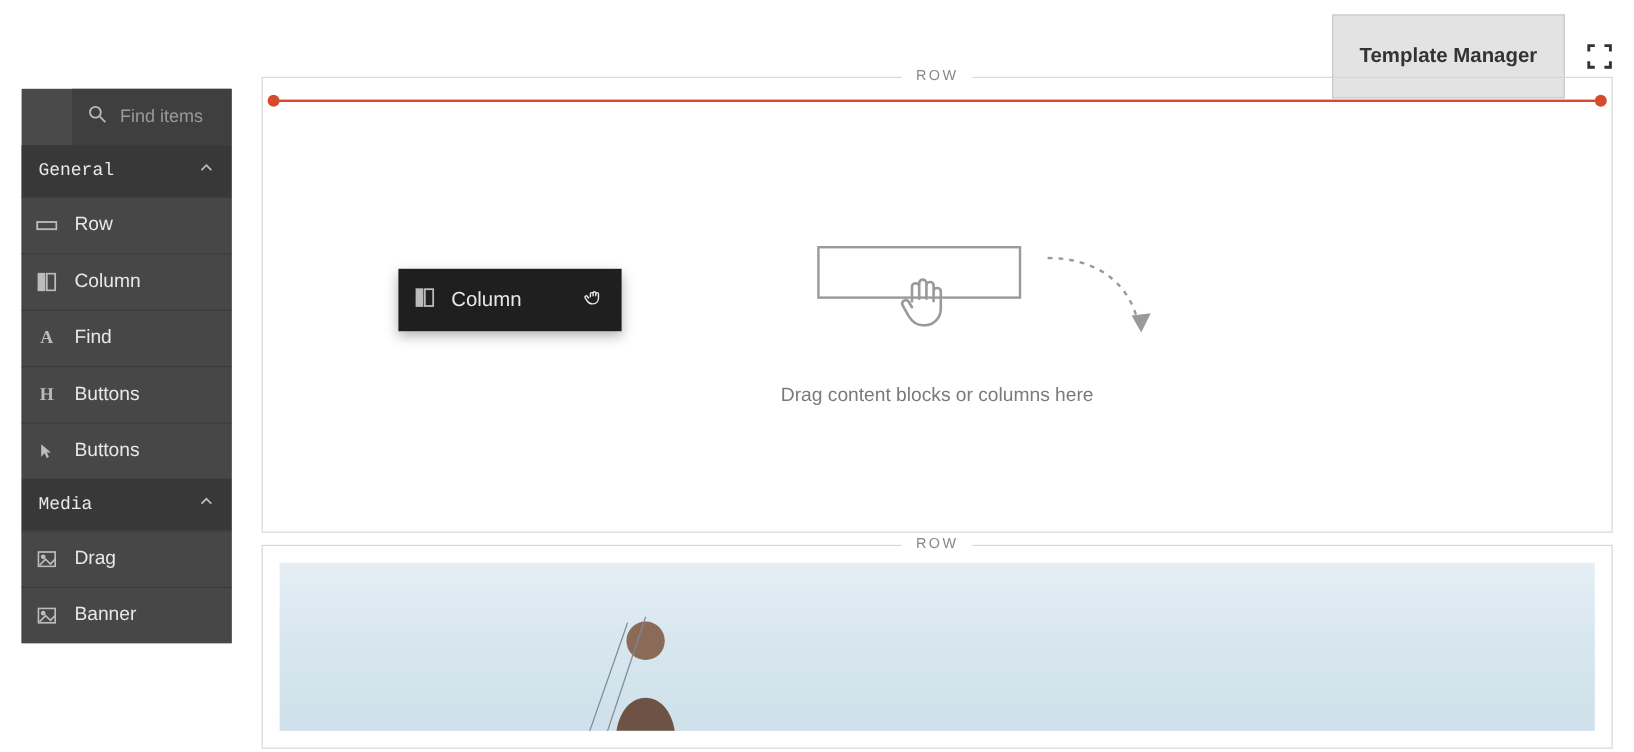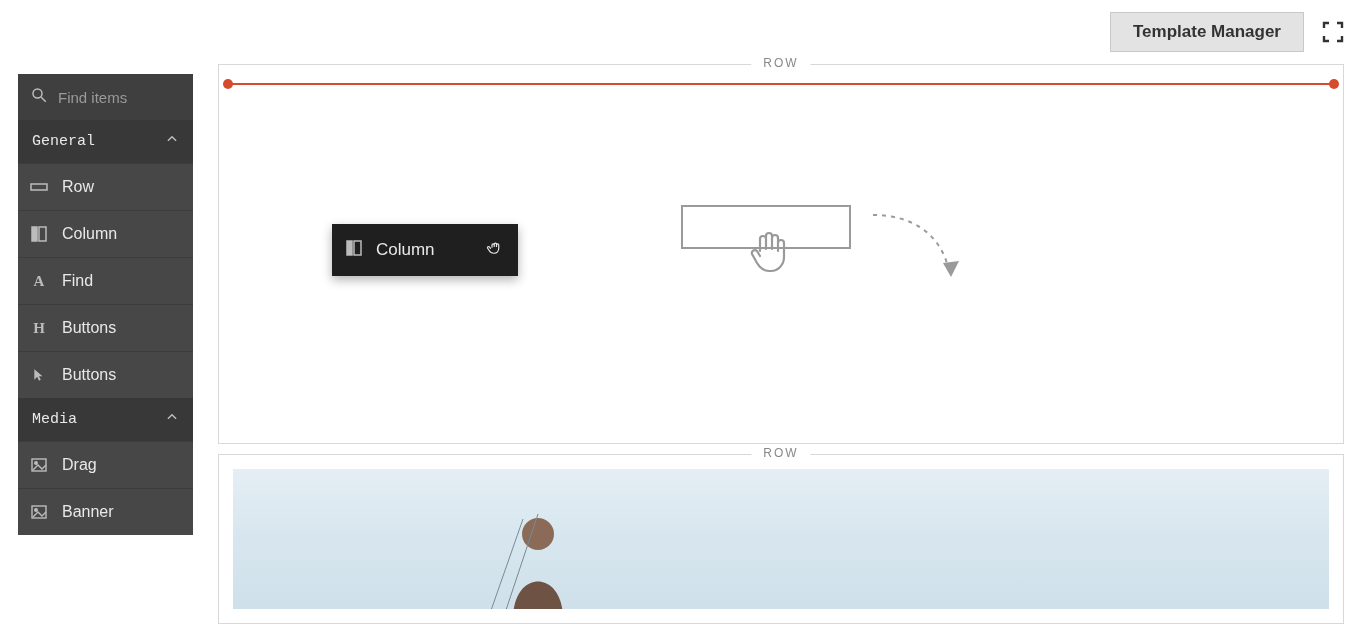--- a/index.html
+++ b/index.html
@@ -10,21 +10,21 @@
     position: absolute;
     top: 12px;
     right: 18px;
     display: flex;
     align-items: center;
     gap: 18px;
   }
   .template-btn {
     background: #e3e3e3;
     border: 1px solid #c8c8c8;
-    padding: 9px 22px;
+    padding: 24px 22px;
     font-size: 17px;
     font-weight: 600;
     color: #333;
     cursor: pointer;
   }
   .fullscreen-icon {
     width: 22px; height: 22px;
     display:flex; align-items:center; justify-content:center;
     cursor:pointer;
   }
@@ -38,20 +38,21 @@
     background:#4a4a4a;
     color:#e8e8e8;
     display:flex;
     flex-direction:column;
   }
   .search-row {
     display:flex;
     align-items:center;
     padding: 12px 12px;
     background:#3f3f3f;
+    margin-left:42px;
   }
   .search-row input {
     flex:1;
     background:transparent;
     border:none;
     outline:none;
     color:#e8e8e8;
     font-size:15px;
     margin-left:10px;
   }
@@ -322,20 +323,21 @@
           <path d="M12 24 V12 a3 3 0 0 1 6 0 V22 M18 22 V9 a3 3 0 0 1 6 0 V22 M24 22 V11 a3 3 0 0 1 6 0 V24 M30 24 V16 a3 3 0 0 1 6 0 V30 c0 8 -6 14 -13 14 h-2 c-5 0 -9 -3 -12 -8 l-5 -9 a3 3 0 0 1 5 -3 l3 5"></path>
         </svg>
       </span>
       <span class="arrow-svg">
         <svg width="100" height="80" viewBox="0 0 100 80" fill="none">
           <path d="M2 2 C 40 2 70 20 78 58" stroke="#9a9a9a" stroke-width="2" stroke-dasharray="4 5" fill="none"></path>
           <path d="M72 50 L80 64 L88 48 Z" fill="#9a9a9a"></path>
         </svg>
       </span>
     </div>
+    <div class="drop-text">Drag content blocks or columns here</div>
   </div>
 
   <div class="row-block row-bottom">
     <span class="row-label">ROW</span>
     <div class="photo-placeholder">
       <svg width="110" height="120" viewBox="0 0 110 120">
 
         <circle cx="55" cy="35" r="16" fill="#8b6b58"></circle>
         <path d="M30 120 C 30 70 80 70 80 120 Z" fill="#6e5244"></path>
         <line x1="5" y1="120" x2="40" y2="20" stroke="#7a8a94" stroke-width="1"></line>

